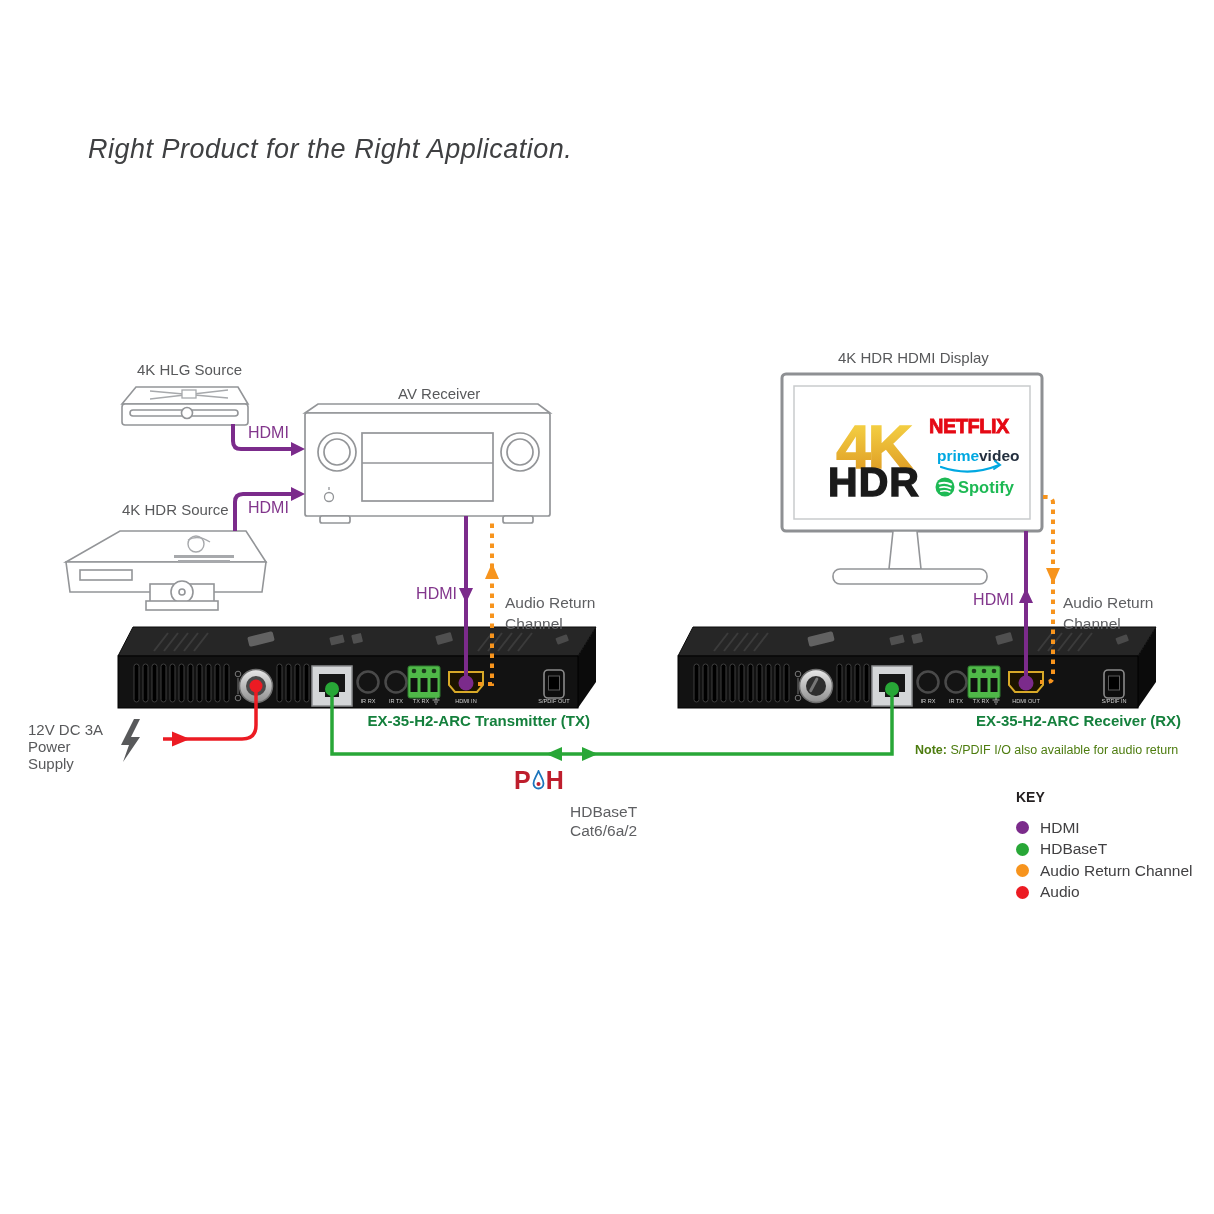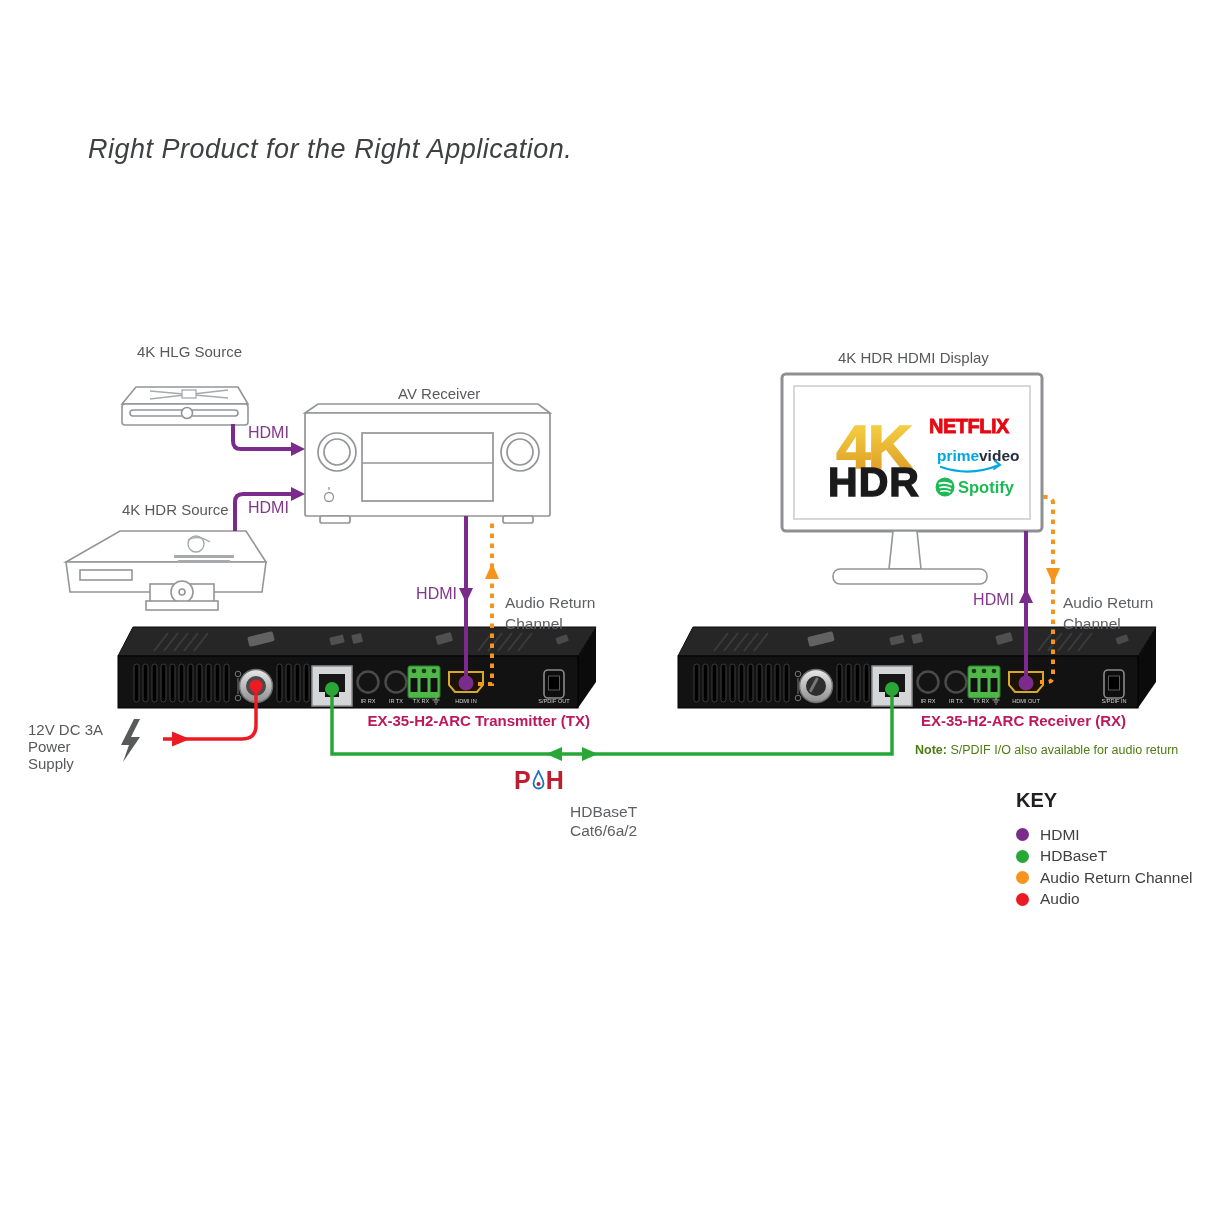--- a/index.html
+++ b/index.html
@@ -3,28 +3,28 @@
 <meta charset="utf-8">
 <style>
   html,body{margin:0;padding:0;background:#fff;}
   #canvas{position:relative;width:1214px;height:1214px;background:#fff;overflow:hidden;
           font-family:"Liberation Sans",sans-serif;color:#414042;}
   .abs{position:absolute;}
   #title{left:88px;top:134px;font-size:27px;font-style:italic;font-weight:300;color:#3f4042;letter-spacing:.5px;}
   .dev-label{font-size:15px;color:#58595B;}
   .hdmi-label{font-size:16px;color:#82368C;}
   .gray-label{font-size:15.5px;color:#5E5F62;line-height:21px;margin-top:37px;}
-  .caption{font-size:15px;font-weight:bold;color:#be185d;text-align:right;}
+  .caption{font-size:15px;font-weight:bold;color:#15803d;text-align:right;}
   .note{font-size:12.5px;color:#4d7c0f;line-height:16px;}
   .note b{font-weight:bold;}
   .pwr-label{font-size:15px;color:#58595B;text-align:left;line-height:17px;}
   #poh{left:514px;top:766px;display:flex;align-items:flex-start;font-weight:bold;font-size:25px;color:#BE1E2D;letter-spacing:0;}
   #poh .flame{margin:4px 1px 0 1px;}
   #key{left:1016px;top:789px;}
-  #key .key-title{font-size:20px;font-weight:bold;color:#231F20;margin-bottom:12px;}
+  #key .key-title{font-size:14px;font-weight:bold;color:#231F20;margin-bottom:12px;}
   .key-row{display:flex;align-items:center;height:21.5px;}
   .key-row svg{margin-right:11px;flex:0 0 auto;}
   .key-row .key-text{font-size:15.5px;color:#414042;}
   svg text{font-family:"Liberation Sans",sans-serif;}
   .portlbl{fill:#cfcfcf;font-size:5.6px;}
 </style>
 </head>
 <body>
 
 <div id="canvas">
@@ -315,41 +315,41 @@
 
     <g>
       <path d="M163,739 H242 Q256,739 256,725 V690" fill="none" stroke="#EC1B23" stroke-width="3.5"></path>
       <polygon points="172,731.5 190,739 172,746.5" fill="#EC1B23"></polygon>
       <circle cx="256" cy="686" r="6.5" fill="#EC1B23"></circle>
     </g>
 
     <path d="M134,719 L121,745 h8 l-6,17 17,-25 h-9 l9,-18 z" fill="#58595B"></path>
   </svg>
 
-  <div class="abs dev-label" style="left:137px;top:343px">4K HLG Source</div>
+  <div class="abs dev-label" style="left:137px;top:361px">4K HLG Source</div>
   <div class="abs dev-label" style="left:122px;top:501px">4K HDR Source</div>
   <div class="abs dev-label" style="left:398px;top:385px">AV Receiver</div>
   <div class="abs dev-label" style="left:838px;top:349px">4K HDR HDMI Display</div>
 
   <div class="abs hdmi-label" style="left:248px;top:424px">HDMI</div>
   <div class="abs hdmi-label" style="left:248px;top:499px">HDMI</div>
   <div class="abs hdmi-label" style="left:415px;top:585px;width:42px;text-align:right">HDMI</div>
   <div class="abs hdmi-label" style="left:972px;top:591px;width:42px;text-align:right">HDMI</div>
 
   <div class="abs gray-label" style="left:505px;top:555px">
     <div>Audio Return</div>
     <div>Channel</div>
   </div>
   <div class="abs gray-label" style="left:1063px;top:555px">
     <div>Audio Return</div>
     <div>Channel</div>
   </div>
 
   <div class="abs caption" style="left:340px;top:712px;width:250px">EX-35-H2-ARC Transmitter (TX)</div>
-  <div class="abs caption" style="left:876px;top:712px;width:250px">EX-35-H2-ARC Receiver (RX)</div>
+  <div class="abs caption" style="left:931px;top:712px;width:250px">EX-35-H2-ARC Receiver (RX)</div>
 
   <div class="abs note" style="left:915px;top:742px">
     <b>Note:</b>
     <span>S/PDIF I/O also available for audio return</span>
   </div>
 
   <div class="abs pwr-label" style="left:28px;top:721px;width:90px">
     <div>12V DC 3A</div>
     <div>Power Supply</div>
   </div>

